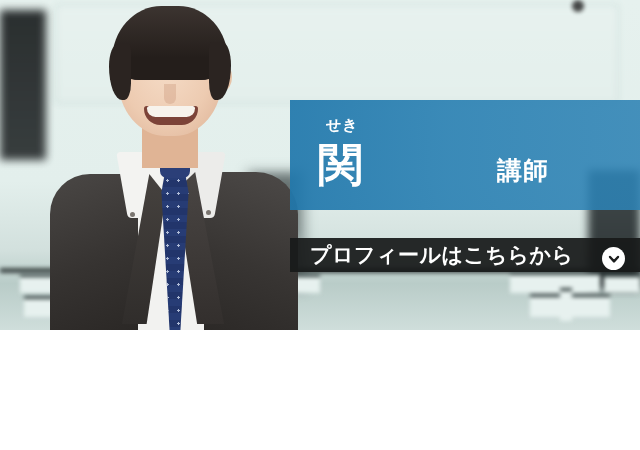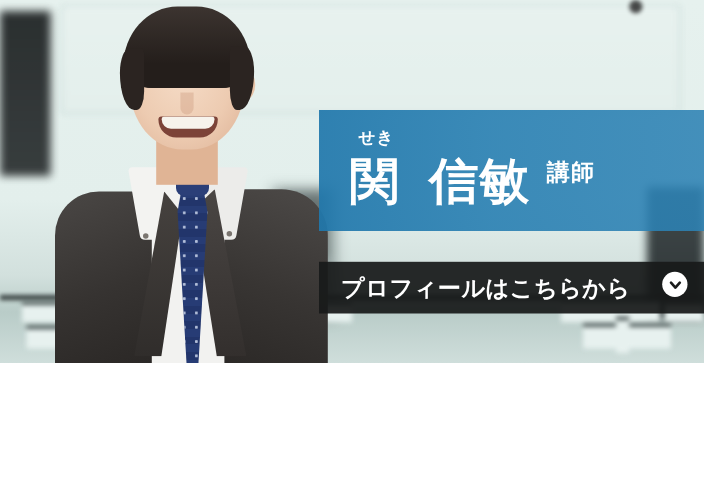--- a/index.html
+++ b/index.html
@@ -95,25 +95,25 @@
     color:#ffffff;}
   .furi-row{position:absolute;left:0;top:16px;width:325px;height:22px;}
   .furi{position:absolute;font-family:"DejaVu Sans",sans-serif;font-size:15px;font-weight:700;
     letter-spacing:1px;color:#ffffff;white-space:nowrap;}
   .furi-sei{left:36px;} .furi-mei{left:108px;}
   .name-row{position:absolute;left:0;top:38px;width:350px;height:60px;}
   .nm-sei{position:absolute;left:28px;top:0;font-family:"DejaVu Serif","Liberation Serif",serif;
     font-size:45px;font-weight:700;line-height:54px;color:#fff;}
   .nm-mei{position:absolute;left:100px;top:0;font-family:"DejaVu Serif","Liberation Serif",serif;
     font-size:45px;font-weight:700;line-height:54px;letter-spacing:1px;color:#fff;}
-  .nm-title{position:absolute;left:207px;top:4px;font-family:Liberation Mono, monospace;
-    font-size:21px;font-weight:700;line-height:36px;letter-spacing:1px;color:#fff;}
-
-  
-  .profile-bar{position:absolute;left:290px;top:238px;width:350px;height:47px;
+  .nm-title{position:absolute;left:207px;top:14px;font-family:Liberation Sans, sans-serif;
+    font-size:25px;font-weight:700;line-height:36px;letter-spacing:1px;color:#fff;}
+
+  
+  .profile-bar{position:absolute;left:290px;top:238px;width:350px;height:34px;
     background:rgba(24,26,26,.93);display:flex;align-items:center;cursor:pointer;}
   .profile-label{font-family:"DejaVu Sans",sans-serif;font-size:21px;font-weight:700;color:#ffffff;
     letter-spacing:.5px;margin-left:20px;white-space:nowrap;}
   .chev-circle{position:absolute;left:312px;top:9px;width:23px;height:23px;border-radius:50%;
     background:#ffffff;display:flex;align-items:center;justify-content:center;}
   .chev-circle svg{display:block;}
 
   
   .message{position:absolute;left:0;top:330px;width:640px;height:120px;background:#ffffff;}
 </style>
@@ -177,21 +177,20 @@
       <div class="hair-side-l"></div>
       <div class="hair-side-r"></div>
     </div>
 
     <div class="name-banner">
       <div class="furi-row">
         <span class="furi furi-sei">せき</span>
       </div>
       <div class="name-row">
         <span class="nm-sei">関</span>
-        <span class="nm-mei">信敏</span>
         <span class="nm-title">講師</span>
       </div>
     </div>
 
     <div class="profile-bar">
       <span class="profile-label">プロフィールはこちらから</span>
       <span class="chev-circle">
         <svg width="14" height="14" viewBox="0 0 14 14" aria-hidden="true">
           <path d="M3 5 L7 9.4 L11 5" fill="none" stroke="#1b1d1d" stroke-width="2.4" stroke-linecap="round" stroke-linejoin="round"></path>
         </svg>

